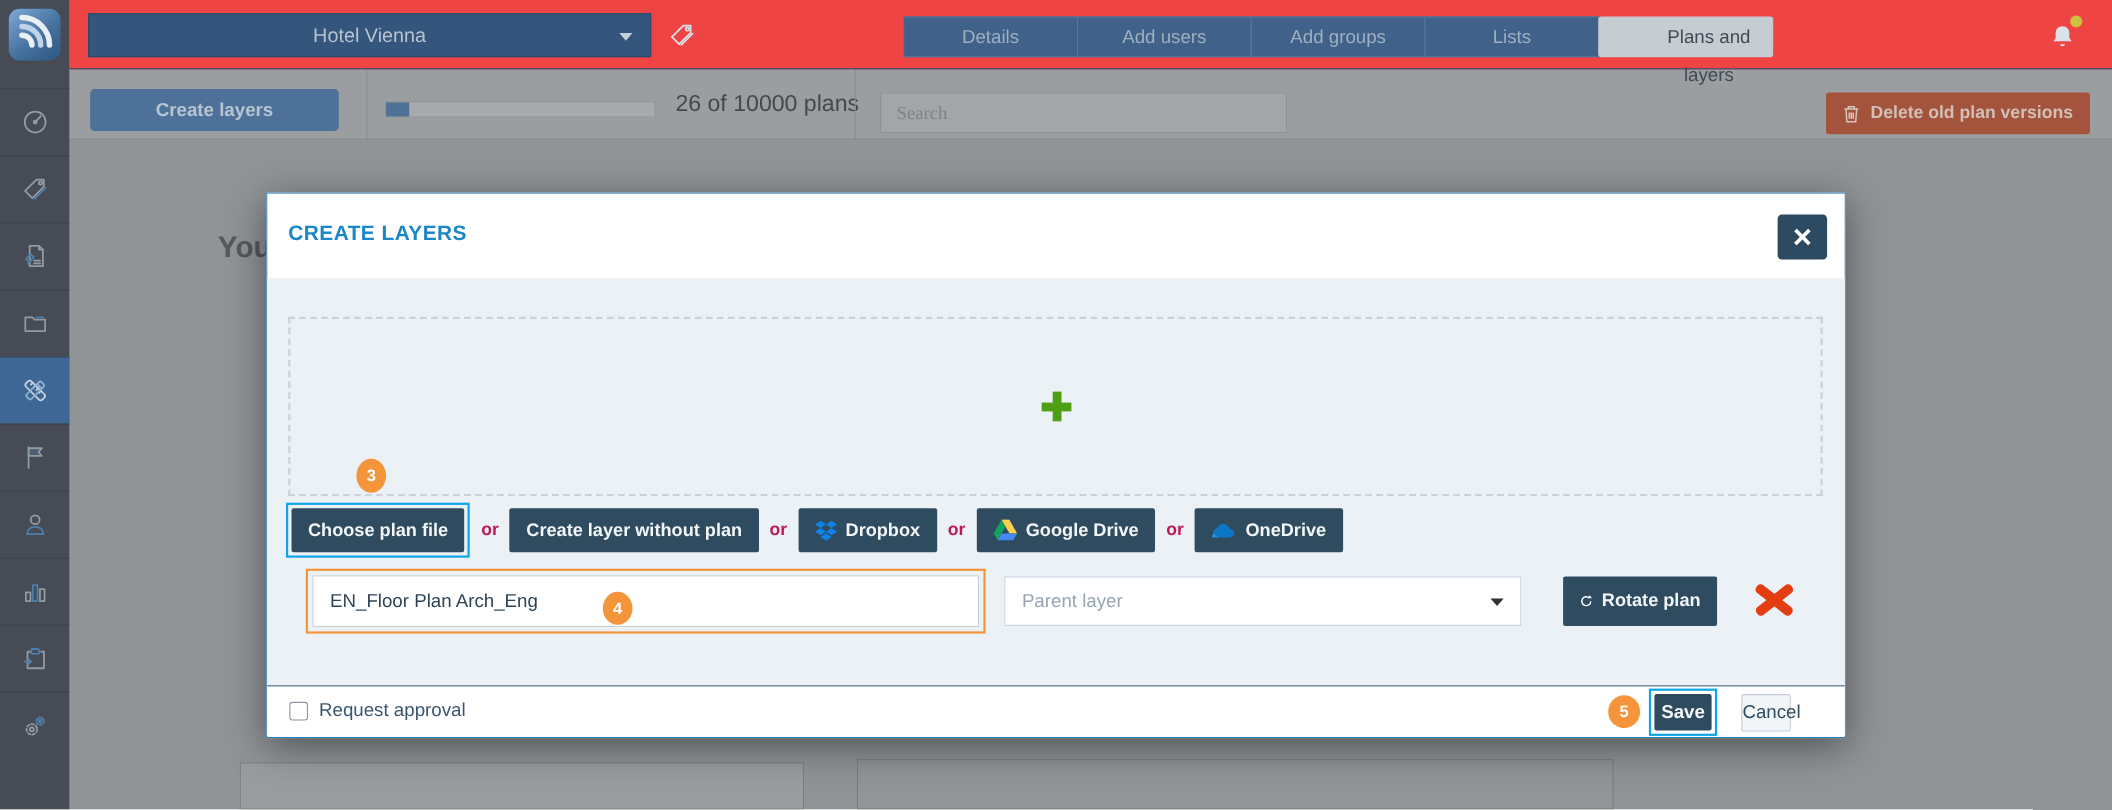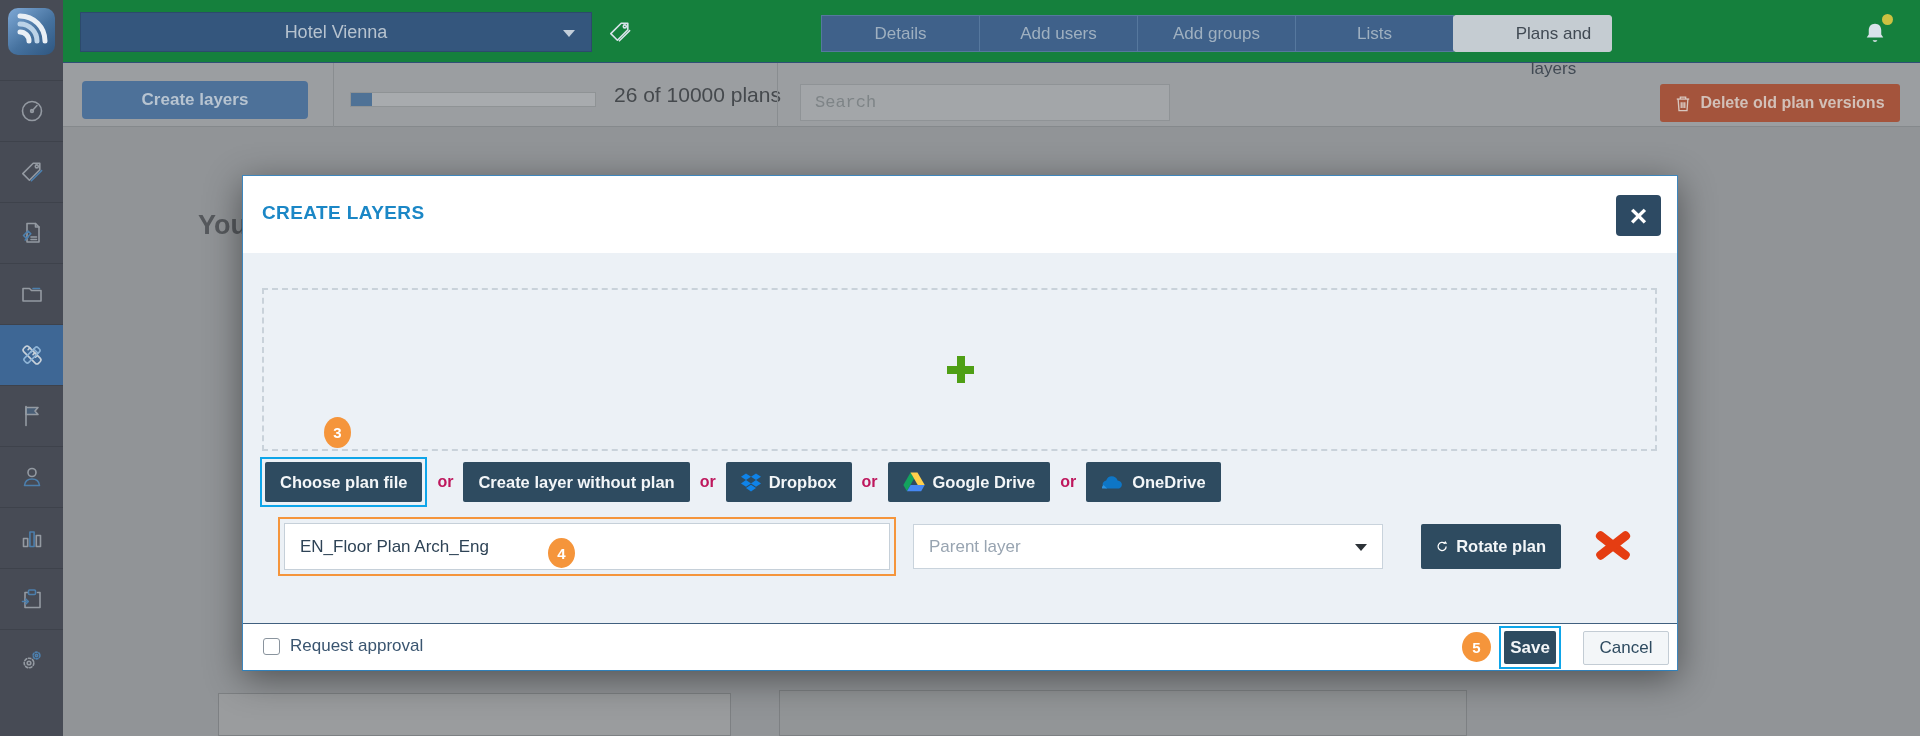--- a/index.html
+++ b/index.html
@@ -15,40 +15,40 @@
   .side-item { left:0; width:63px; height:61px; display:flex; align-items:center; justify-content:center; cursor:pointer; }
   .side-item::before { content:""; position:absolute; top:0; left:0; right:0; height:1px; background:#3e424b; }
   .side-item.active-item { background:#3e6795; }
   .ico svg { stroke:#949aa2; fill:none; stroke-width:1.6; stroke-linecap:round; stroke-linejoin:round; }
   .ico .blue { stroke:#4c7fad; }
   .ico .flagfill { fill:rgba(76,127,173,.38); }
   .active-item svg { stroke:#c9d2da; }
   .active-item .blue { stroke:#8fb4d6; }
 
   
-  #topbar { left:63px; top:0; width:1857px; height:63px; background:#15803d; border-bottom:1px solid #2f4f75; z-index:4; }
+  #topbar { left:63px; top:0; width:1857px; height:63px; background:#ef4444; border-bottom:1px solid #2f4f75; z-index:4; }
   .proj-dd { left:17px; top:12px; width:512px; height:40px; background:#34567d; border:1px solid #2c4a6c;
     color:#b7c3cf; font-size:18px; text-align:center; line-height:38px; cursor:pointer; }
   .caret { width:0; height:0; border-left:6px solid transparent; border-right:6px solid transparent; border-top:7px solid #c3cfdb; }
   .tabs { left:759px; top:15px; height:37px; display:flex; }
   .tab { width:159px; height:37px; line-height:35px; text-align:center; font-size:17px; color:#9fb0c0;
     background:#3f618a; border:1px solid #56789e; margin-left:-1px; cursor:pointer; }
   .tab.active { background:#c5ccd2; color:#414a54; border-color:#c5ccd2; border-radius:3px;padding-left:42px; }
   .bell-dot { width:11px; height:11px; border-radius:50%; background:#cdc141; }
 
   
   #toolbar { left:63px; top:63px; width:1857px; height:64px; background:#9b9ea1; border-bottom:1px solid #85898c; z-index:3; }
   .btn-create { left:19px; top:18px; width:226px; height:38px; background:#4d7199; border:none; border-radius:4px;
     color:#b7c4d1; font-weight:700; font-size:17px; cursor:pointer; font-family:inherit; }
   .tool-divider { top:0; width:1px; height:64px; background:#898d90; }
   .progress-track { left:287px; top:29px; width:246px; height:15px; background:#a8abae; border:1px solid #8f9395; }
   .progress-fill { width:21px; height:100%; background:#4f7296; }
   .plans-count { left:551px; top:20px; font-size:21px; color:#45494d; line-height:24px; }
   .search-input { left:737px; top:21px; width:370px; height:37px; background:#a3a6a9; border:1px solid #8f9396;
-    font-size:17px; color:#14532d; padding:0 14px; font-family:Liberation Mono, monospace; }
+    font-size:17px; color:#14532d; padding:0 14px; font-family:Liberation Serif, serif; }
   .search-input::placeholder { color:#7e8487; }
   .btn-delete { left:1597px; top:21px; width:240px; height:38px; background:#a4543c; border:none; border-radius:3px;
     color:#d2c0b8; font-weight:700; font-size:16px; cursor:pointer; display:flex; align-items:center; justify-content:center; gap:9px; font-family:inherit; }
 
   
   .bg-you { left:198px; top:210px; font-size:27px; font-weight:700; color:#56595d; z-index:1; }
   .bg-card1 { left:218px; top:693px; width:513px; height:43px; background:#9a9c9e; border:1px solid #7d8083; z-index:1; }
   .bg-card2 { left:779px; top:690px; width:688px; height:46px; background:#929597; border:1px solid #7d8083; z-index:1; }
 
   
@@ -82,21 +82,21 @@
   .redx { left:1352px; top:19px; width:36px; height:30px; cursor:pointer; }
   .redx::before,.redx::after { content:""; position:absolute; left:-2px; top:11px; width:40px; height:8.5px; border-radius:4px; background:#e53d12; }
   .redx::before { transform:rotate(38deg); }
   .redx::after  { transform:rotate(-38deg); }
   .modal-footer { left:0; top:447px; width:1434px; height:47px; background:#fff; border-top:1px solid #40607f; }
   .checkbox { left:20px; top:14px; width:17px; height:17px; background:#fff; border:1px solid #8a949e; border-radius:3px; cursor:pointer; }
   .check-label { left:47px; top:12px; font-size:17px; color:#3a5570; }
   .badge5 { left:1219px; top:8px; width:29px; height:30px; }
   .save-wrap { left:1256px; top:2px; }
   .btn-save { width:52px; height:33px; font-size:17px; }
-  .btn-cancel { left:1340px; top:7px; width:86px; height:34px; background:#f3f6f8; border:1px solid #c3ccd4; border-radius:2px;
+  .btn-cancel { left:1340px; top:7px; width:45px; height:34px; background:#f3f6f8; border:1px solid #c3ccd4; border-radius:2px;
     color:#2e4b60; font-size:17px; cursor:pointer; font-family:inherit; }
 </style>
 </head>
 <body>
 
 <div id="screen">
 
   <nav id="sidebar" class="abs">
     <div class="abs logo-tile">
       <svg width="47" height="47" viewBox="0 0 47 47">

